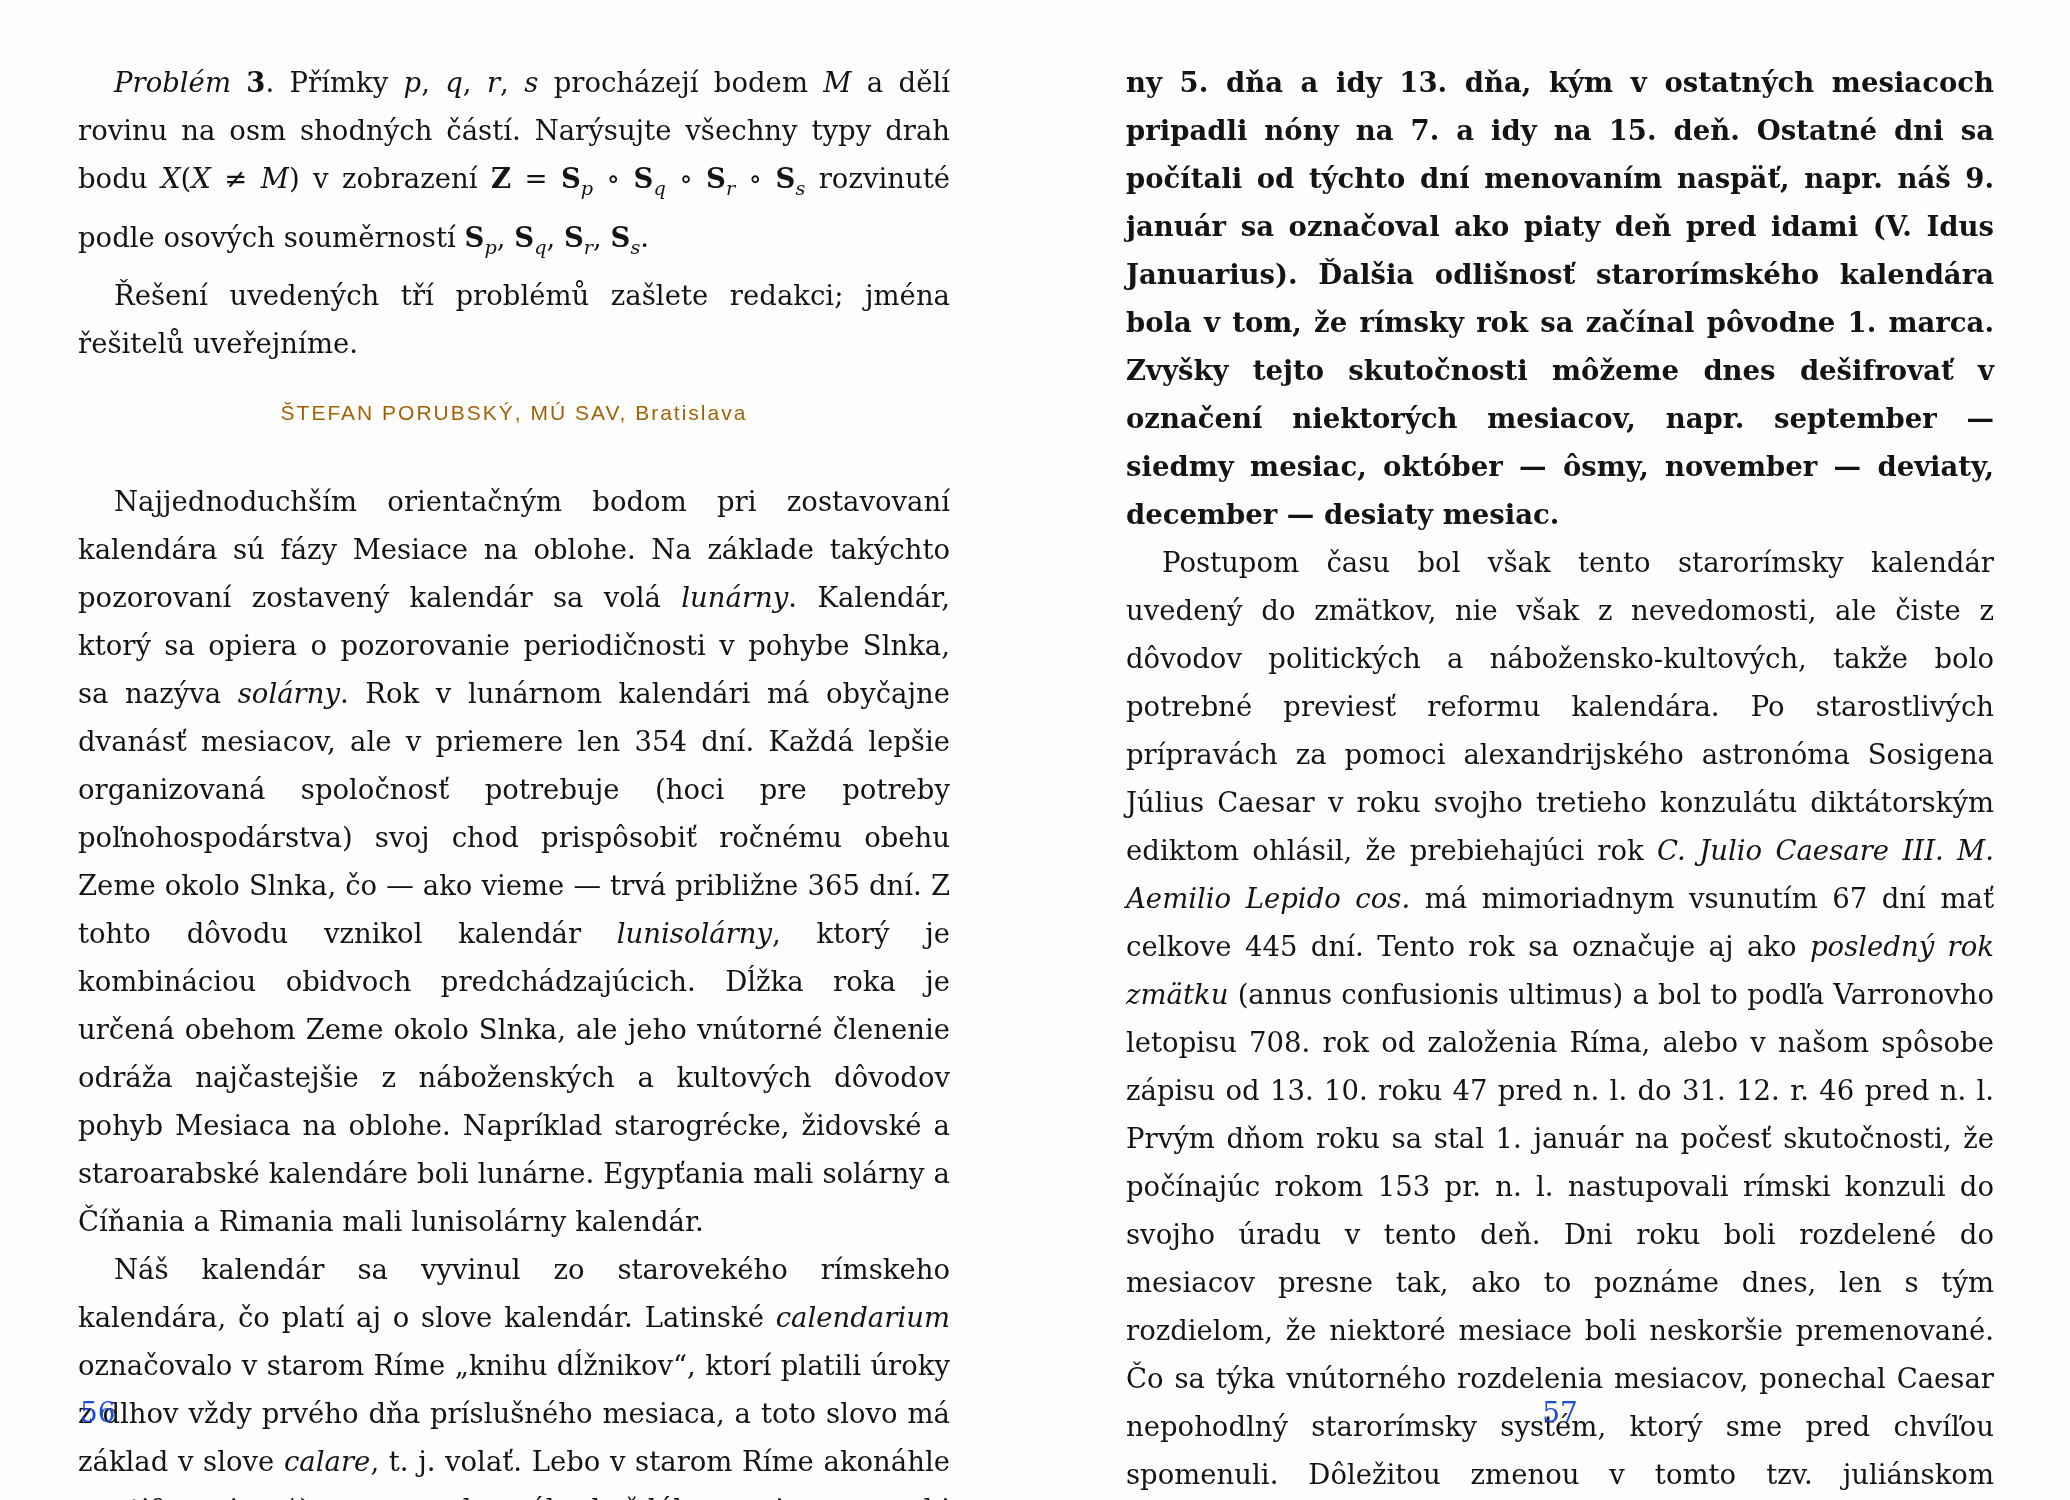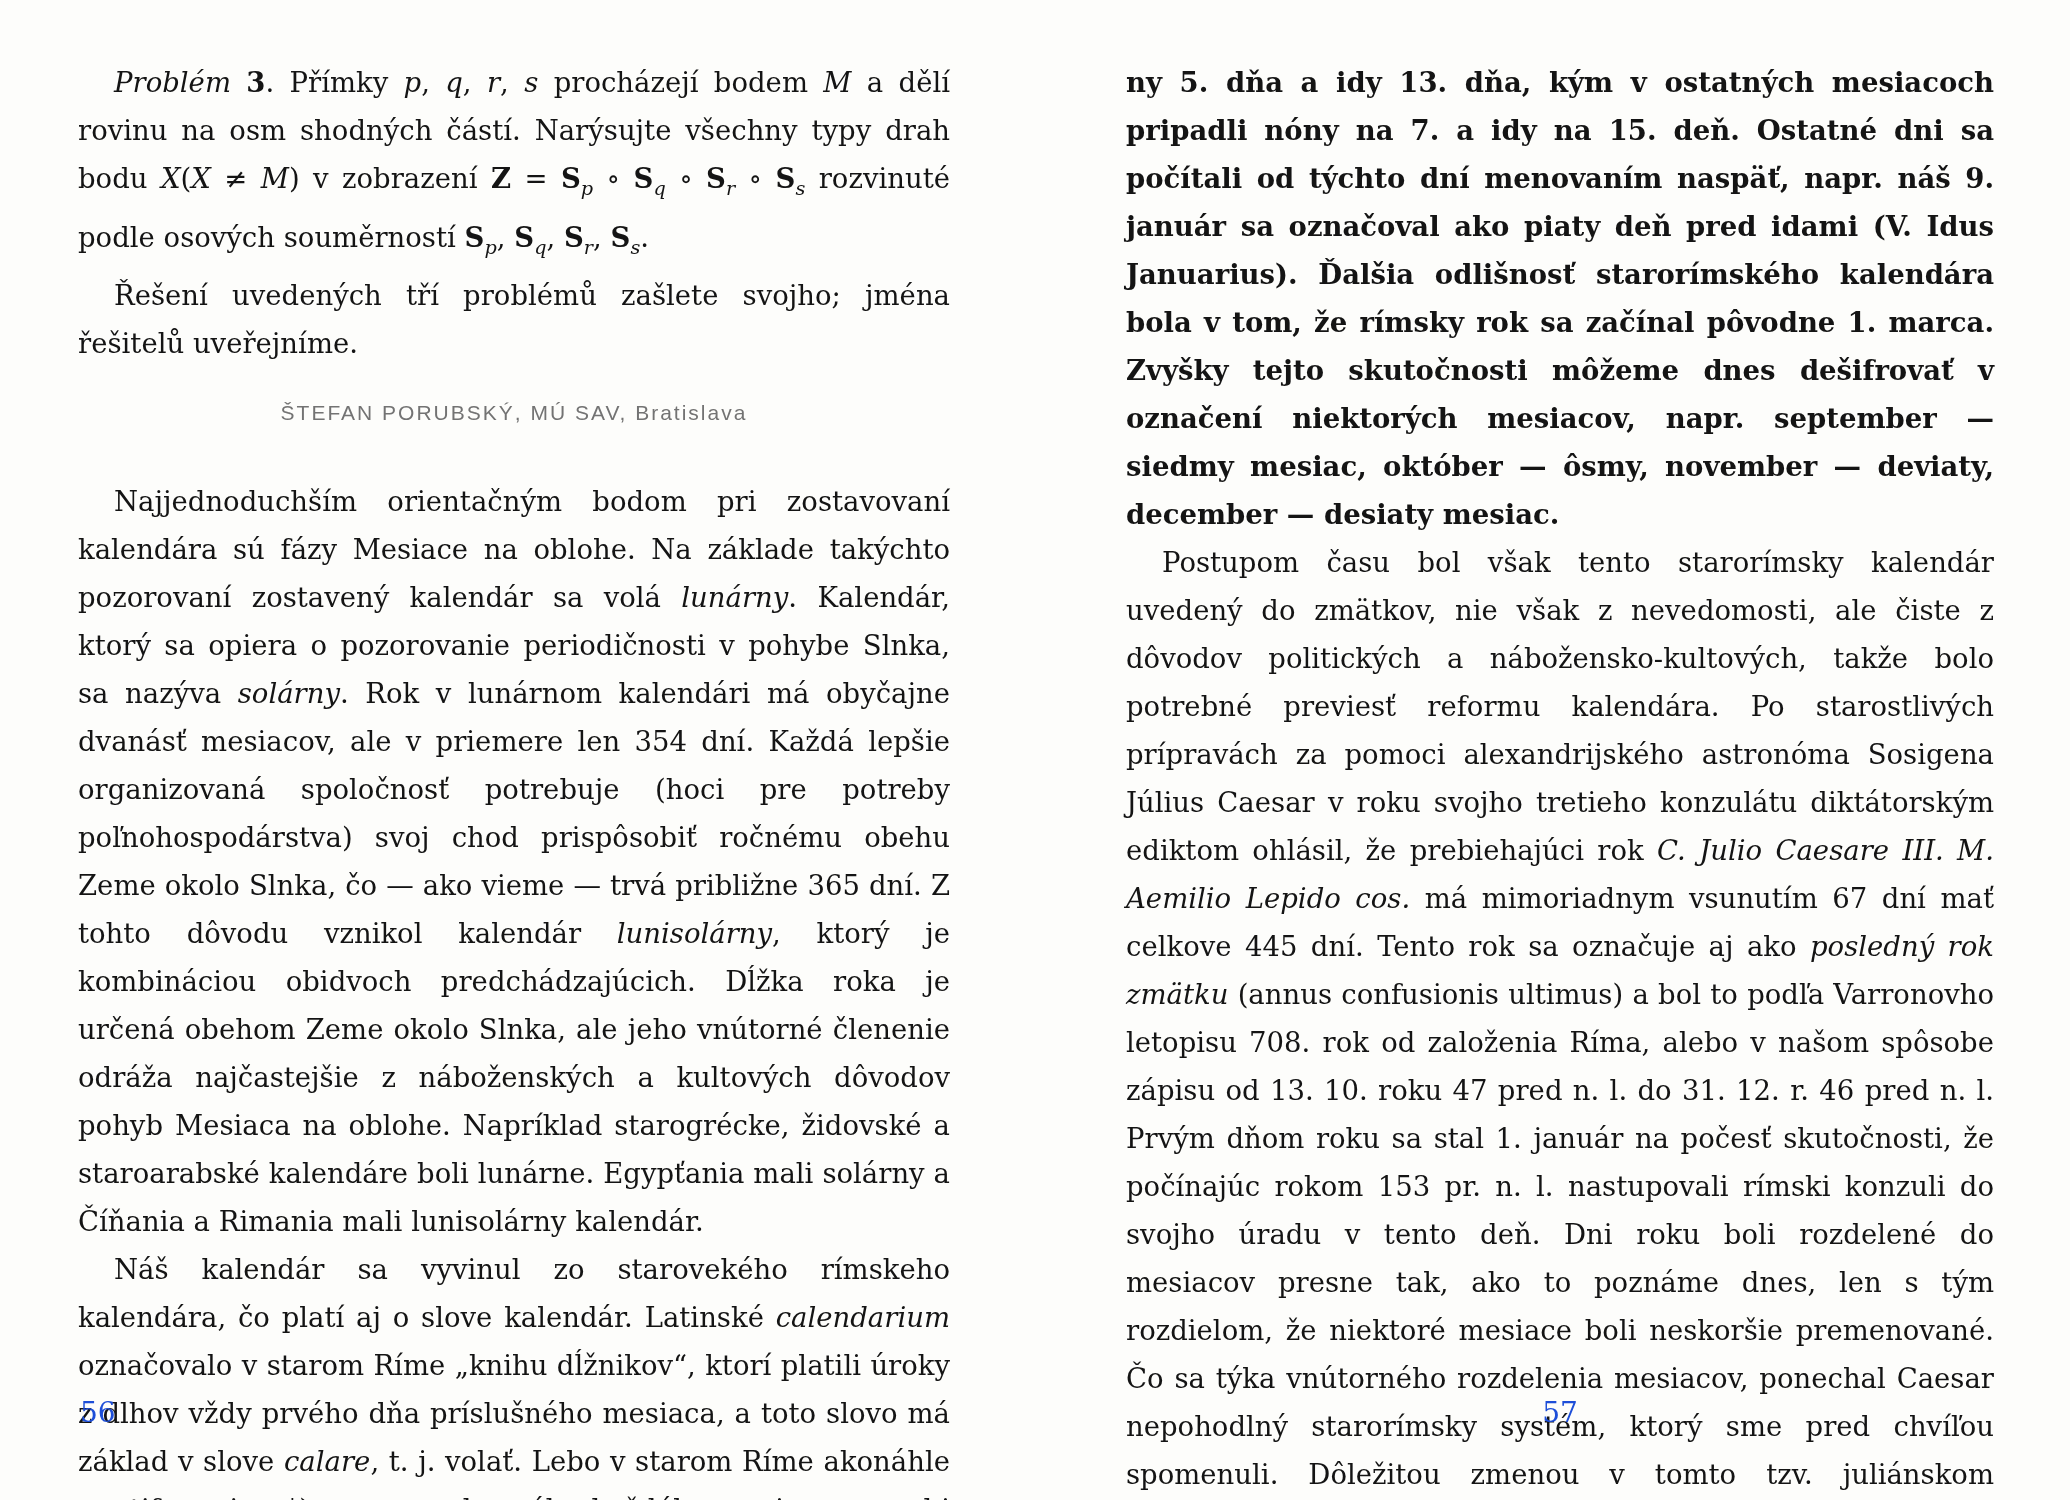--- a/index.html
+++ b/index.html
@@ -46,41 +46,41 @@
     letter-spacing: 0.5px;
     color: #101010;
   }
   .article-author {
     margin-top: 34px;
     margin-bottom: 52px;
     text-align: center;
     font-family: "Liberation Sans", sans-serif;
     font-size: 21px;
     letter-spacing: 2px;
-    color: #737373;
+    color: #a16207;
   }
   .page-number {
     position: absolute;
     top: 1396px;
     font-size: 28px;
     font-family: "DejaVu Serif", serif;
     color: #1d4ed8;
   }
   .page-number.left  { left: 80px; }
   .page-number.right { left: 1126px; width: 868px; text-align: center; }
 </style>
 </head>
 <body>
 
 <div class="spread">
 
   <div class="page-col col-left">
     <div>
         <p><span class="it">Problém </span><span class="bd">3</span><span>. Přímky </span><span class="it">p</span><span>, </span><span class="it">q</span><span>, </span><span class="it">r</span><span>, </span><span class="it">s</span><span> procházejí bodem </span><span class="it">M</span><span> a dělí rovinu na osm shodných částí. Narýsujte všechny typy drah bodu </span><span class="it">X</span><span>(</span><span class="it">X</span><span> ≠ </span><span class="it">M</span><span>) v zobrazení </span><span class="bd">Z</span><span> = </span><span class="bd">S</span><span class="sb">p</span><span> ∘ </span><span class="bd">S</span><span class="sb">q</span><span> ∘ </span><span class="bd">S</span><span class="sb">r</span><span> ∘ </span><span class="bd">S</span><span class="sb">s</span><span> rozvinuté podle osových souměrností </span><span class="bd">S</span><span class="sb">p</span><span>, </span><span class="bd">S</span><span class="sb">q</span><span>, </span><span class="bd">S</span><span class="sb">r</span><span>, </span><span class="bd">S</span><span class="sb">s</span><span>.</span></p>
-        <p><span>Řešení uvedených tří problémů zašlete svojho; jména řešitelů uveřejníme.</span></p>
+        <p><span>Řešení uvedených tří problémů zašlete redakci; jména řešitelů uveřejníme.</span></p>
       </div>
 
 
     <div class="article-author">ŠTEFAN PORUBSKÝ, MÚ SAV, Bratislava</div>
 
     <div>
         <p><span>Najjednoduchším orientačným bodom pri zostavovaní kalendára sú fázy Mesiace na oblohe. Na základe takýchto pozorovaní zostavený kalendár sa volá </span><span class="it">lunárny</span><span>. Kalendár, ktorý sa opiera o pozorovanie periodičnosti v pohybe Slnka, sa nazýva </span><span class="it">solárny</span><span>. Rok v lunárnom kalendári má obyčajne dvanásť mesiacov, ale v priemere len 354 dní. Každá lepšie organizovaná spoločnosť potrebuje (hoci pre potreby poľnohospodárstva) svoj chod prispôsobiť ročnému obehu Zeme okolo Slnka, čo — ako vieme — trvá približne 365 dní. Z tohto dôvodu vznikol kalendár </span><span class="it">lunisolárny</span><span>, ktorý je kombináciou obidvoch predchádzajúcich. Dĺžka roka je určená obehom Zeme okolo Slnka, ale jeho vnútorné členenie odráža najčastejšie z náboženských a kultových dôvodov pohyb Mesiaca na oblohe. Napríklad starogrécke, židovské a staroarabské kalendáre boli lunárne. Egypťania mali solárny a Číňania a Rimania mali lunisolárny kalendár.</span></p>
         <p><span>Náš kalendár sa vyvinul zo starovekého rímskeho kalendára, čo platí aj o slove kalendár. Latinské </span><span class="it">calendarium</span><span> označovalo v starom Ríme „knihu dĺžnikov“, ktorí platili úroky z dlhov vždy prvého dňa príslušného mesiaca, a toto slovo má základ v slove </span><span class="it">calare</span><span>, t. j. volať. Lebo v starom Ríme akonáhle pontifex minor*) spozoroval prvého každého mesiaca na nebi nový kosák Mesiaca, zvolal (okrem iných povinností) rímsky ľud ku kúrii Calabra a oznámil, koľko dní bude mať daný mesiac do tzv. nón. Totiž mesiac v starorímskom kalendári bol ináč členený než ten náš terajší. V každom mesiaci boli vyzdvihnuté tri dni, ktoré mali meno. Najprv to bol prvý deň v mesiaci, tzv. Kalendae. Ďalšie dva význačné dni boli pomenované Nonae a Idus. Ich poloha v mesiaci bola dvojaká. Niektoré mesiace (napr. január, február, apríl, atď.) mali nó-</span></p>
       </div>
 

